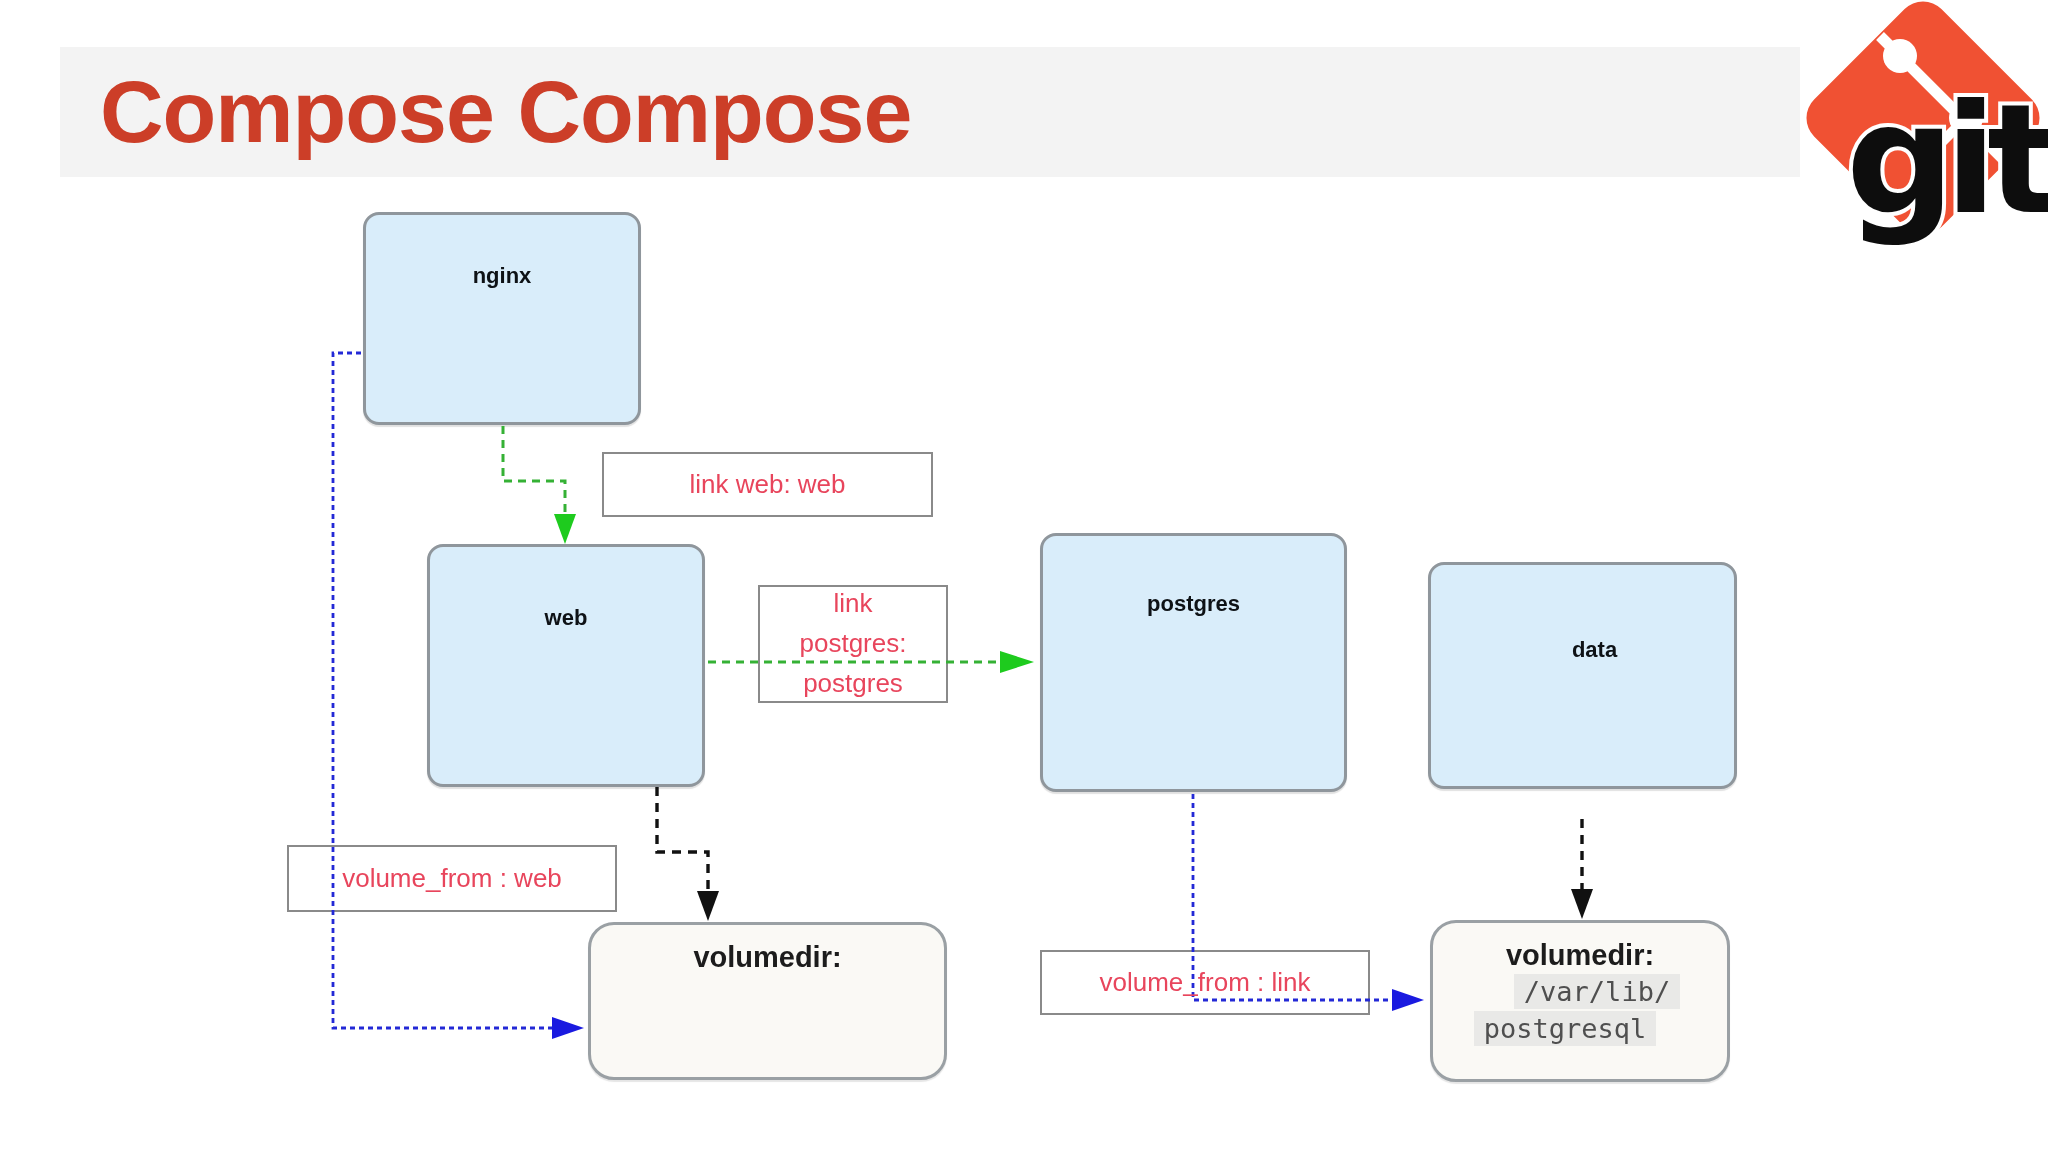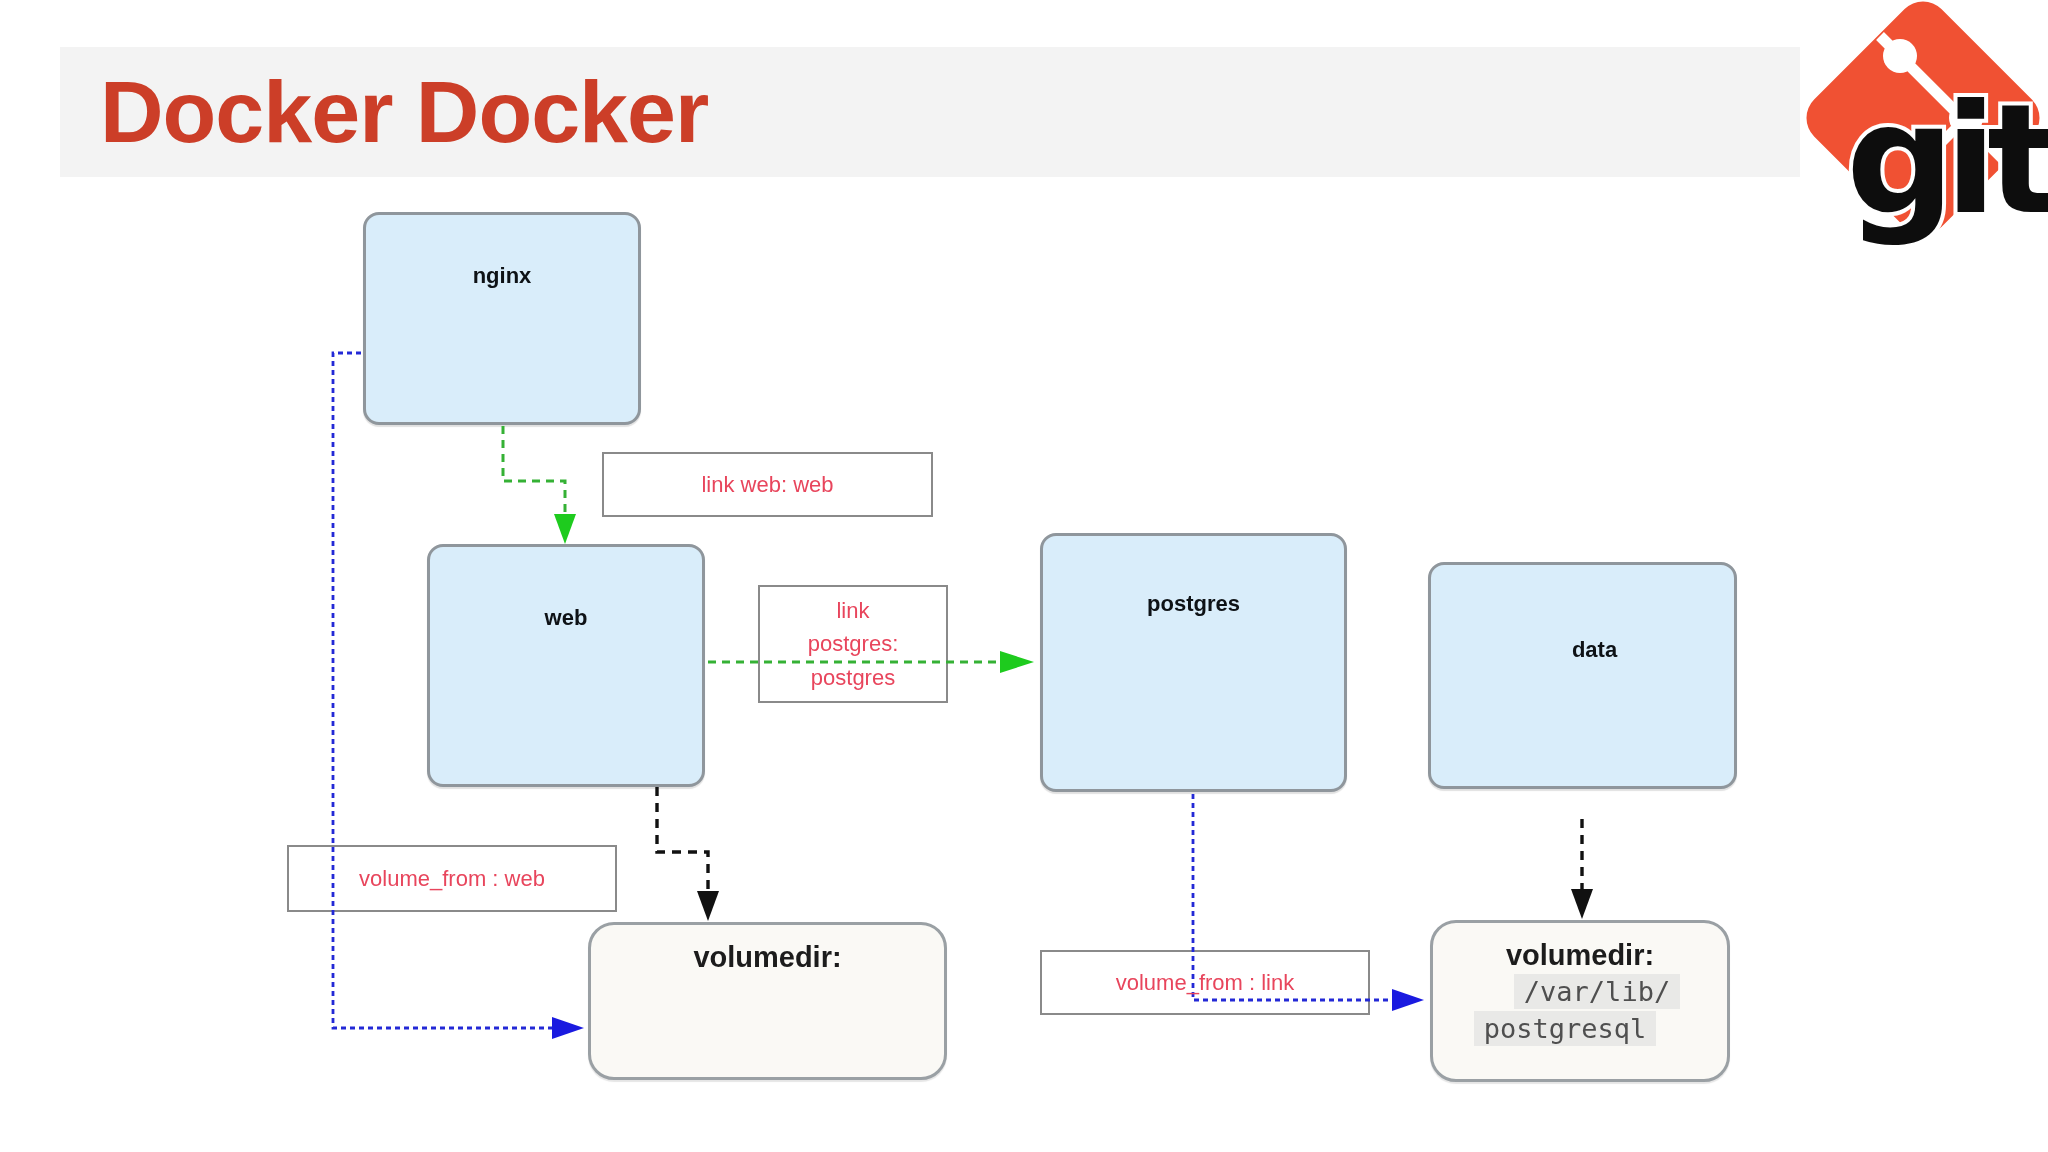--- a/index.html
+++ b/index.html
@@ -25,21 +25,21 @@
   .node-web     {left:427px;top:544px;width:278px;height:243px;}
   .node-web      .node-label{margin-top:58px;}
   .node-postgres{left:1040px;top:533px;width:307px;height:259px;}
   .node-postgres .node-label{margin-top:55px;}
   .node-data    {left:1428px;top:562px;width:309px;height:227px;padding-left:24px;}
   .node-data     .node-label{margin-top:72px;}
 
   
   .edge-label{position:absolute;background:#ffffff;border:2px solid #8a8a8a;
               box-sizing:border-box;display:flex;align-items:center;justify-content:center;
-              font-size:22px;color:#e8455c;text-align:center;}
+              font-size:26px;color:#e8455c;text-align:center;}
   .edge-label span{position:relative;z-index:6;}
   .label-link-web     {left:602px;top:452px;width:331px;height:65px;}
   .label-link-postgres{left:758px;top:575px;width:190px;height:118px;line-height:1.53;margin-top:10px;}
   .label-vol-web      {left:287px;top:845px;width:330px;height:67px;}
   .label-vol-data     {left:1040px;top:950px;width:330px;height:65px;}
 
   
   .volume{position:absolute;background:#faf9f5;border:3.5px solid #9aa0a4;
           border-radius:26px;box-sizing:border-box;text-align:center;
           box-shadow:0 2px 1px rgba(0,0,0,0.10);}
@@ -53,21 +53,21 @@
   .volume-data-box .path-1{margin-right:-34px;}
   .volume-data-box .path-2{margin-left:-30px;}
 
   
   .edges-svg{position:absolute;left:0;top:0;z-index:5;pointer-events:none;}
 </style>
 </head>
 <body>
 
 <div class="title-band"></div>
-<div class="slide-title">Docker Docker</div>
+<div class="slide-title">Compose Compose</div>
 
 <div class="node node-nginx">
   <span class="node-label">nginx</span>
 </div>
 <div class="node node-web">
   <span class="node-label">web</span>
 </div>
 <div class="node node-postgres">
   <span class="node-label">postgres</span>
 </div>

